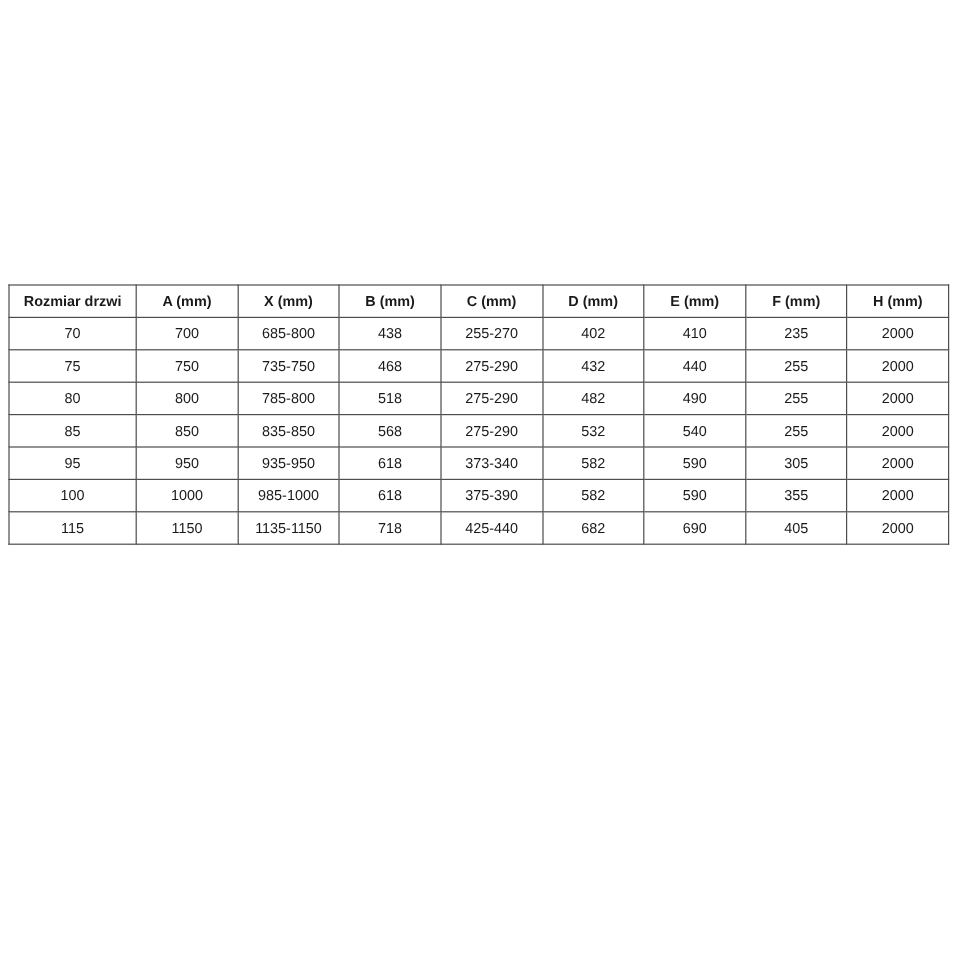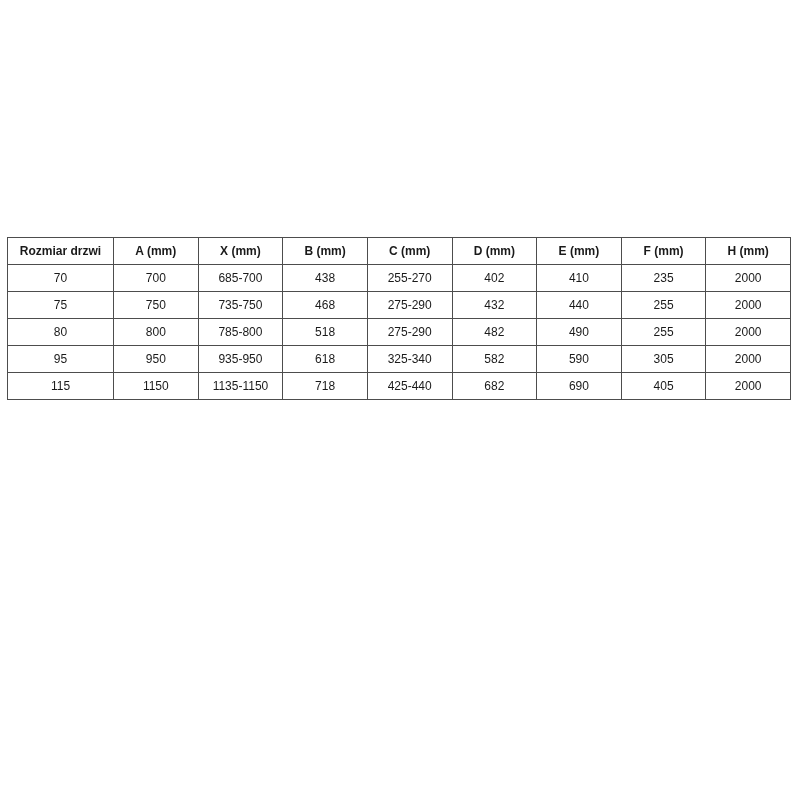--- a/index.html
+++ b/index.html
@@ -66,21 +66,21 @@
           <th>D (mm)</th>
           <th>E (mm)</th>
           <th>F (mm)</th>
           <th>H (mm)</th>
         </tr>
     </thead>
     <tbody>
         <tr>
           <td>70</td>
           <td>700</td>
-          <td>685-700</td>
+          <td>685-800</td>
           <td>438</td>
           <td>255-270</td>
           <td>402</td>
           <td>410</td>
           <td>235</td>
           <td>2000</td>
         </tr>
         <tr>
           <td>75</td>
           <td>750</td>
@@ -97,28 +97,50 @@
           <td>800</td>
           <td>785-800</td>
           <td>518</td>
           <td>275-290</td>
           <td>482</td>
           <td>490</td>
           <td>255</td>
           <td>2000</td>
         </tr>
         <tr>
+          <td>85</td>
+          <td>850</td>
+          <td>835-850</td>
+          <td>568</td>
+          <td>275-290</td>
+          <td>532</td>
+          <td>540</td>
+          <td>255</td>
+          <td>2000</td>
+        </tr>
+        <tr>
           <td>95</td>
           <td>950</td>
           <td>935-950</td>
           <td>618</td>
-          <td>325-340</td>
+          <td>373-340</td>
           <td>582</td>
           <td>590</td>
           <td>305</td>
+          <td>2000</td>
+        </tr>
+        <tr>
+          <td>100</td>
+          <td>1000</td>
+          <td>985-1000</td>
+          <td>618</td>
+          <td>375-390</td>
+          <td>582</td>
+          <td>590</td>
+          <td>355</td>
           <td>2000</td>
         </tr>
         <tr>
           <td>115</td>
           <td>1150</td>
           <td>1135-1150</td>
           <td>718</td>
           <td>425-440</td>
           <td>682</td>
           <td>690</td>

